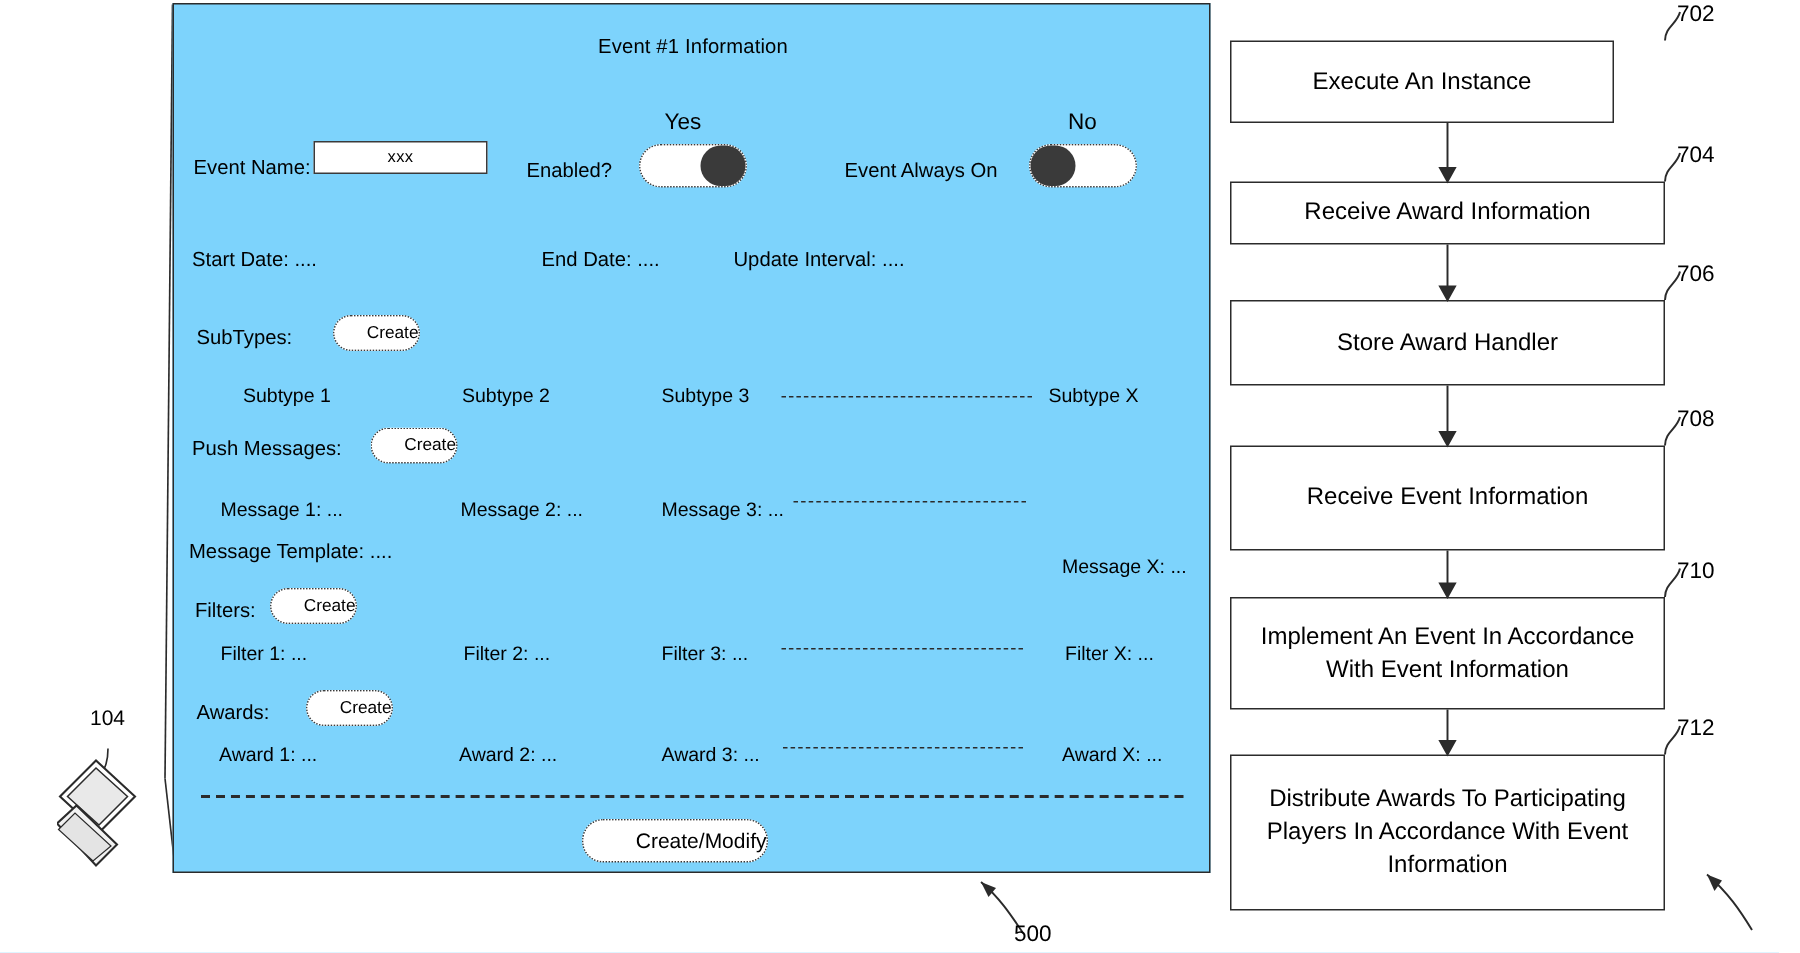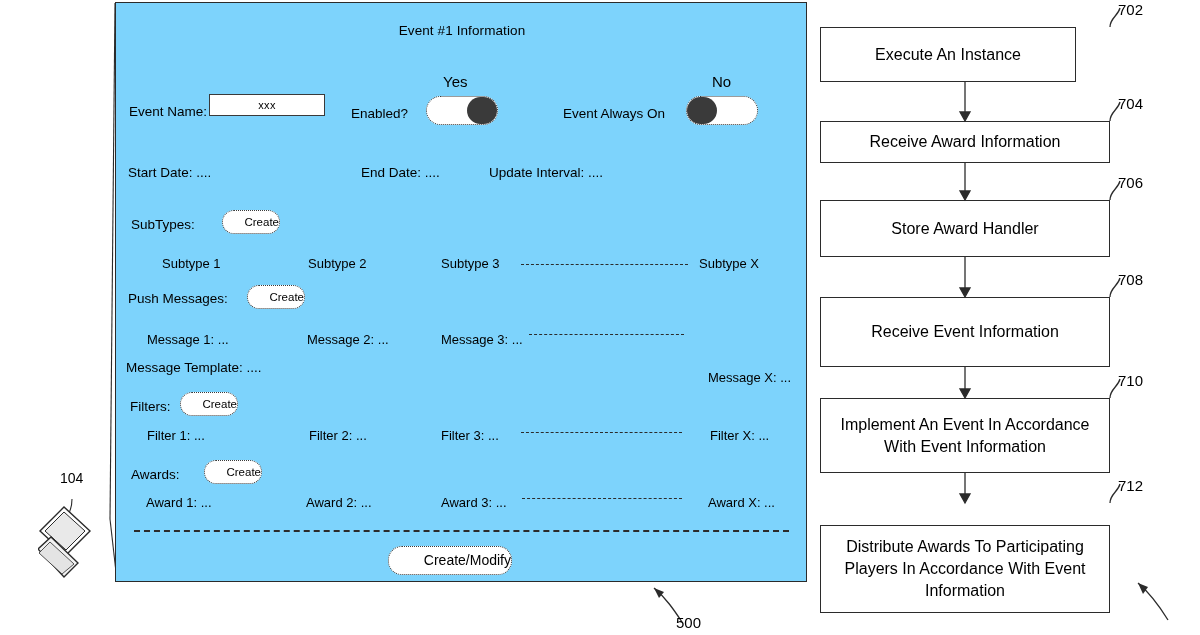--- a/index.html
+++ b/index.html
@@ -241,21 +241,21 @@
     <path d="M42 42 C 34 30, 26 18, 14 8" fill="none" stroke="#2b2b2b" stroke-width="1.3"></path>
     <polygon points="14,8 24,12 19,18" fill="#2b2b2b"></polygon>
   </svg>
   <div class="fig-ref" style="left:676px; top:614px;">500</div>
 
   <div class="fc-box" style="top:27px; width:256px; height:55px;">Execute An Instance</div>
   <div class="fc-box" style="top:121px; width:290px; height:42px;">Receive Award Information</div>
   <div class="fc-box" style="top:200px; width:290px; height:57px;">Store Award Handler</div>
   <div class="fc-box" style="top:297px; width:290px; height:70px;">Receive  Event Information</div>
   <div class="fc-box" style="top:398px; width:290px; height:75px;">Implement An Event In Accordance With Event Information</div>
-  <div class="fc-box" style="top:525px; width:290px; height:88px;">Distribute Awards To Participating Players In Accordance With Event Information</div>
+  <div class="fc-box" style="top:503px; width:290px; height:104px;">Distribute Awards To Participating Players In Accordance With Event Information</div>
 
   <svg class="abs" style="left:0; top:0; width:1200px; height:635px; pointer-events:none;">
     <g stroke="#2b2b2b" stroke-width="1.3" fill="#2b2b2b">
       <line x1="965" y1="82" x2="965" y2="114"></line>
       <polygon points="960,112 970,112 965,121"></polygon>
       <line x1="965" y1="163" x2="965" y2="193"></line>
       <polygon points="960,191 970,191 965,200"></polygon>
       <line x1="965" y1="257" x2="965" y2="290"></line>
       <polygon points="960,288 970,288 965,297"></polygon>
       <line x1="965" y1="367" x2="965" y2="391"></line>

